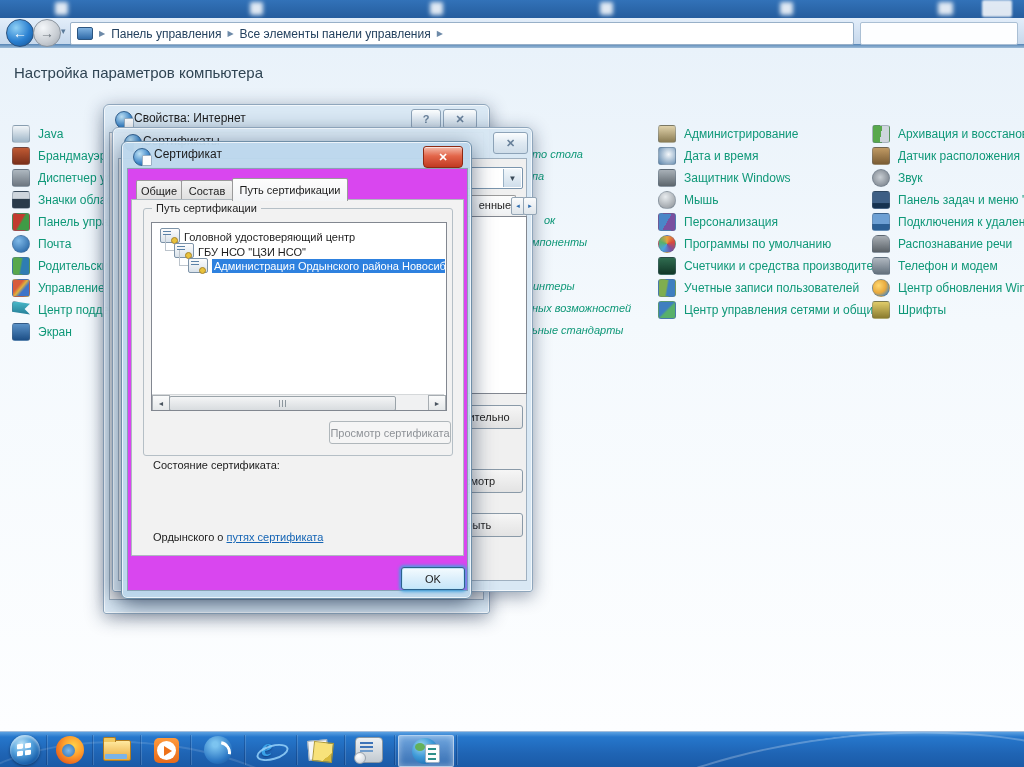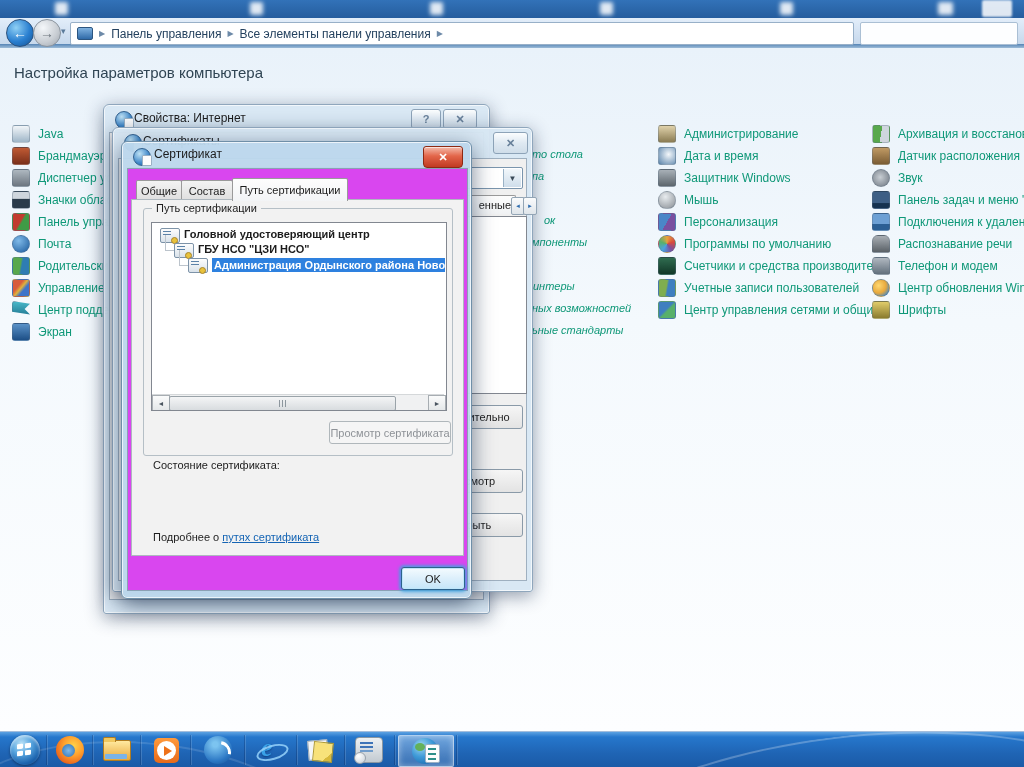--- a/index.html
+++ b/index.html
@@ -84,21 +84,21 @@
     background:linear-gradient(#f4bcac 0%,#e3664a 45%,#c03a22 100%);color:#fff;font-size:11px;font-weight:bold;
     display:flex;align-items:center;justify-content:center;box-shadow:inset 0 1px 0 rgba(255,255,255,.6);}
   .tab{position:absolute;height:19px;top:11px;background:linear-gradient(#f3f3f3,#dfdfdf);
     border:1px solid #9a9a9a;border-bottom:none;border-radius:2px 2px 0 0;
     font-size:11px;color:#1c1c1c;display:flex;align-items:center;justify-content:center;}
   .tab.active{top:9px;height:22px;background:linear-gradient(#fdfdfd,#f2f4f6);z-index:3;}
   .tabpage{position:absolute;background:#f2f2f2;border:1px solid #aeb8bf;z-index:2;}
   .groupbox{position:absolute;border:1px solid #b5bfc6;border-radius:3px;}
   .group-label{position:absolute;top:-7px;left:8px;background:#f2f2f2;padding:0 4px;font-size:11px;color:#1c1c1c;}
   .treebox{position:absolute;background:#fff;border:1px solid #828790;overflow:hidden;}
-  .tree-item{position:absolute;height:15px;display:flex;align-items:flex-start;font-size:11px;color:#1c1c1c;white-space:nowrap;font-weight:bold;}
+  .tree-item{position:absolute;height:15px;display:flex;align-items:flex-end;font-size:11px;color:#1c1c1c;white-space:nowrap;}
   .cert-ic{width:18px;height:13px;margin-right:4px;flex:0 0 18px;position:relative;border:1px solid #7d93a8;border-radius:2px;
     background:linear-gradient(#fdfdfd,#d9e2ea);}
   .cert-ic::before{content:"";position:absolute;left:2px;top:2px;width:8px;height:1px;background:#5b82a8;box-shadow:0 3px 0 #5b82a8;}
   .cert-ic::after{content:"";position:absolute;right:1px;bottom:-2px;width:5px;height:5px;border-radius:50%;
     background:#e8c23c;border:1px solid #a8842a;}
   .tree-sel{background:#2e81df;color:#fff;padding:1px 2px;overflow:hidden;}
   .tree-L{position:absolute;border-left:1px solid #bcc4cc;border-bottom:1px solid #bcc4cc;width:8px;height:15px;}
   .hscroll{position:absolute;height:15px;background:#f0f1f2;border-top:1px solid #d5d8da;}
   .sc-btn{position:absolute;top:0;width:16px;height:15px;background:linear-gradient(#fafbfb,#e3e6e8);
     border:1px solid #a7adb2;font-size:7px;color:#4a5560;display:flex;align-items:center;justify-content:center;}
@@ -424,21 +424,21 @@
                 <span>►</span>
               </div>
           </div>
         </div>
         <div class="btn disabled" style="left:197px;top:221px;width:120px;height:21px">
             <span>Просмотр сертификата</span>
           </div>
 
         <div class="dlg-text" style="left:21px;top:259px">Состояние сертификата:</div>
         <div class="dlg-text" style="left:21px;top:331px">
-          <span>Подробнее о</span>
+          <span>Ордынского о</span>
           <span class="link">путях сертификата</span>
         </div>
       </div>
 
       <div class="btn ok-default" style="left:273px;top:398px;width:62px;height:21px">
           <span>OK</span>
         </div>
     </div>
   </div>
 

